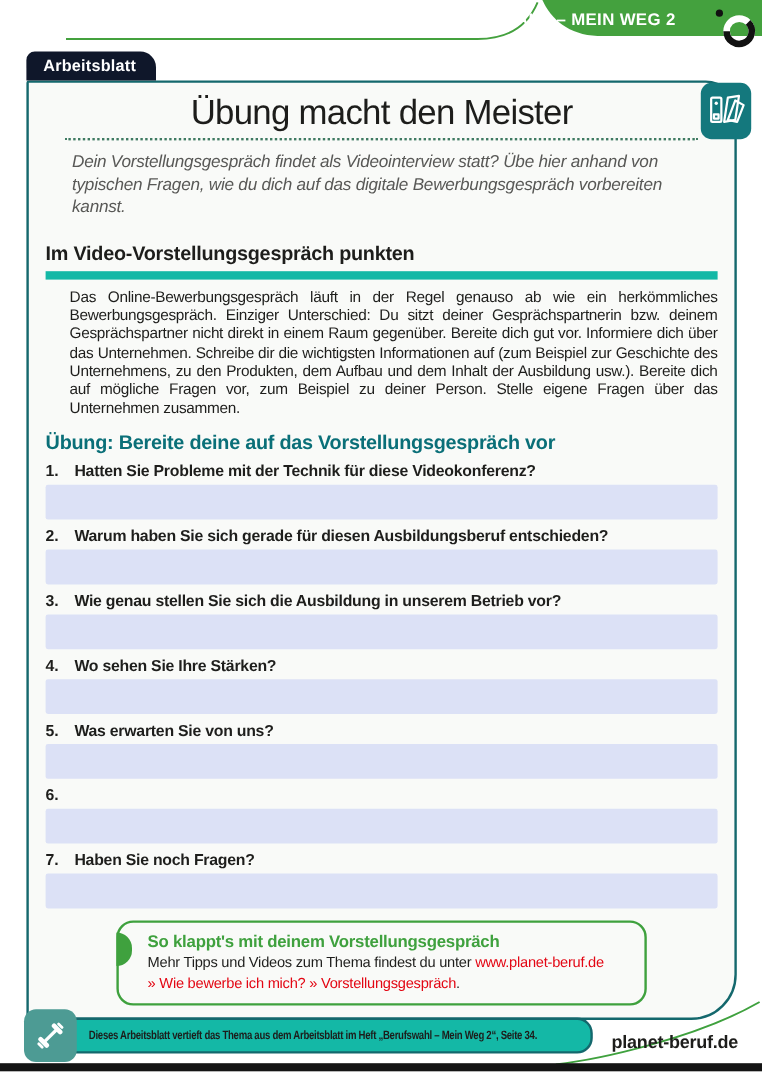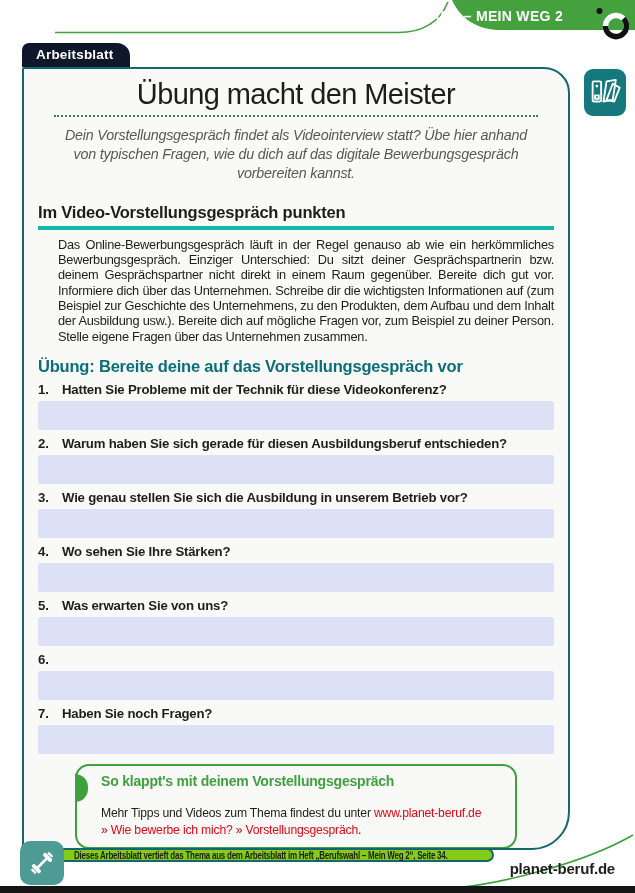--- a/index.html
+++ b/index.html
@@ -18,37 +18,37 @@
     color: #ffffff; font-weight: bold; font-size: 14px; letter-spacing: .3px;
   }
   .logo-svg { position: absolute; top: 3px; right: 1px; z-index: 3; }
   .tab {
     position: absolute; top: 43px; left: 22px; z-index: 2;
     background: #0f172a; color: #fff; font-weight: bold; font-size: 13.5px;
     padding: 4px 17px 5px 14px; border-radius: 7px 13px 0 0; letter-spacing: .2px;
   }
   
   .sheet {
-    position: absolute; top: 67px; left: 22px; width: 548px; height: 783px;
+    position: absolute; top: 67px; left: 22px; width: 592px; height: 783px;
     background: #f9faf8; border: 2px solid #14686d;
     border-radius: 2px 26px 38px 2px;
     padding: 0 14px; overflow: hidden; z-index: 1;
   }
   .title {
     margin: 9px 0 2px; text-align: center; font-size: 29px; font-weight: 400;
     color: #1d1d1b; letter-spacing: -0.6px;
   }
   .dotted { margin: 4px 16px 9px; border-bottom: 2.5px dotted #3f7a62; }
   .intro {
     font-style: italic; color: #585856; font-size: 14.3px; line-height: 1.32;
-    text-align: center; margin: 0 22px 11px; letter-spacing: -0.2px;
+    text-align: left; margin: 0 22px 11px; letter-spacing: -0.2px;
   }
   .h2 {
     font-size: 16.5px; font-weight: bold; color: #1d1d1b; letter-spacing: -0.2px;
-    padding-bottom: 4px; border-bottom: 4px solid #14b8a6; margin: 20px 0 7px;
+    padding-bottom: 4px; border-bottom: 7px solid #14b8a6; margin: 20px 0 7px;
   }
   .bodytext {
     font-size: 12.8px; line-height: 1.2; text-align: justify;
     letter-spacing: -0.25px; color: #1e1e1c; margin-left: 20px;
   }
   .h3 {
     font-size: 16.5px; font-weight: bold; color: #0a6f78;
     letter-spacing: -0.2px; margin: 13px 0 5px;
   }
   .instr { margin-bottom: 7px; }
@@ -65,32 +65,32 @@
   
   .tipbox {
     width: 442px; margin: 10px auto 0; position: relative;
     border: 2.5px solid #3fa13e; border-radius: 14px;
     padding: 7px 12px 7px 24px; background: transparent;
   }
   .tip-bump {
     position: absolute; left: -2px; top: 8px; width: 13px; height: 28px;
     background: #3fa13e; border-radius: 0 14px 14px 0;
   }
-  .tip-head { color: #3fa13e; font-weight: bold; font-size: 14px; margin-bottom: 16px; letter-spacing: -0.2px; }
+  .tip-head { color: #3fa13e; font-weight: bold; font-size: 14px; margin-bottom: 2px; letter-spacing: -0.2px; }
   .tip-text { font-size: 12.2px; line-height: 1.42; letter-spacing: -0.2px; }
   .red { color: #e30613; font-weight: normal; text-decoration: none; cursor: pointer; }
   
   .footer-icon {
     position: absolute; left: 20px; top: 841px; width: 44px; height: 44px;
     background: #4d9b94; border-radius: 10px; z-index: 4;
     display: flex; align-items: center; justify-content: center;
   }
   .footer-note {
-    position: absolute; left: 44px; top: 848px; width: 450px; height: 14px;
-    background: #84cc16; border: 2px solid #14686d; border-radius: 7px 13px 13px 7px;
+    position: absolute; left: 44px; top: 848px; width: 450px; height: 30px;
+    background: #14b8a6; border: 2px solid #14686d; border-radius: 7px 13px 13px 7px;
     display: flex; align-items: center; padding-left: 28px; z-index: 3;
   }
   .footer-note span {
     font-weight: bold; font-size: 10px; letter-spacing: -0.3px; white-space: nowrap;
     transform: scaleX(0.8); transform-origin: left center; color: #1d1d1b;
   }
   .swoosh { position: absolute; right: 0; bottom: 4px; z-index: 1; }
   .brand {
     position: absolute; right: 20px; top: 860px; z-index: 2;
     font-weight: bold; font-size: 15px; color: #1d1d1b; letter-spacing: -0.2px;

